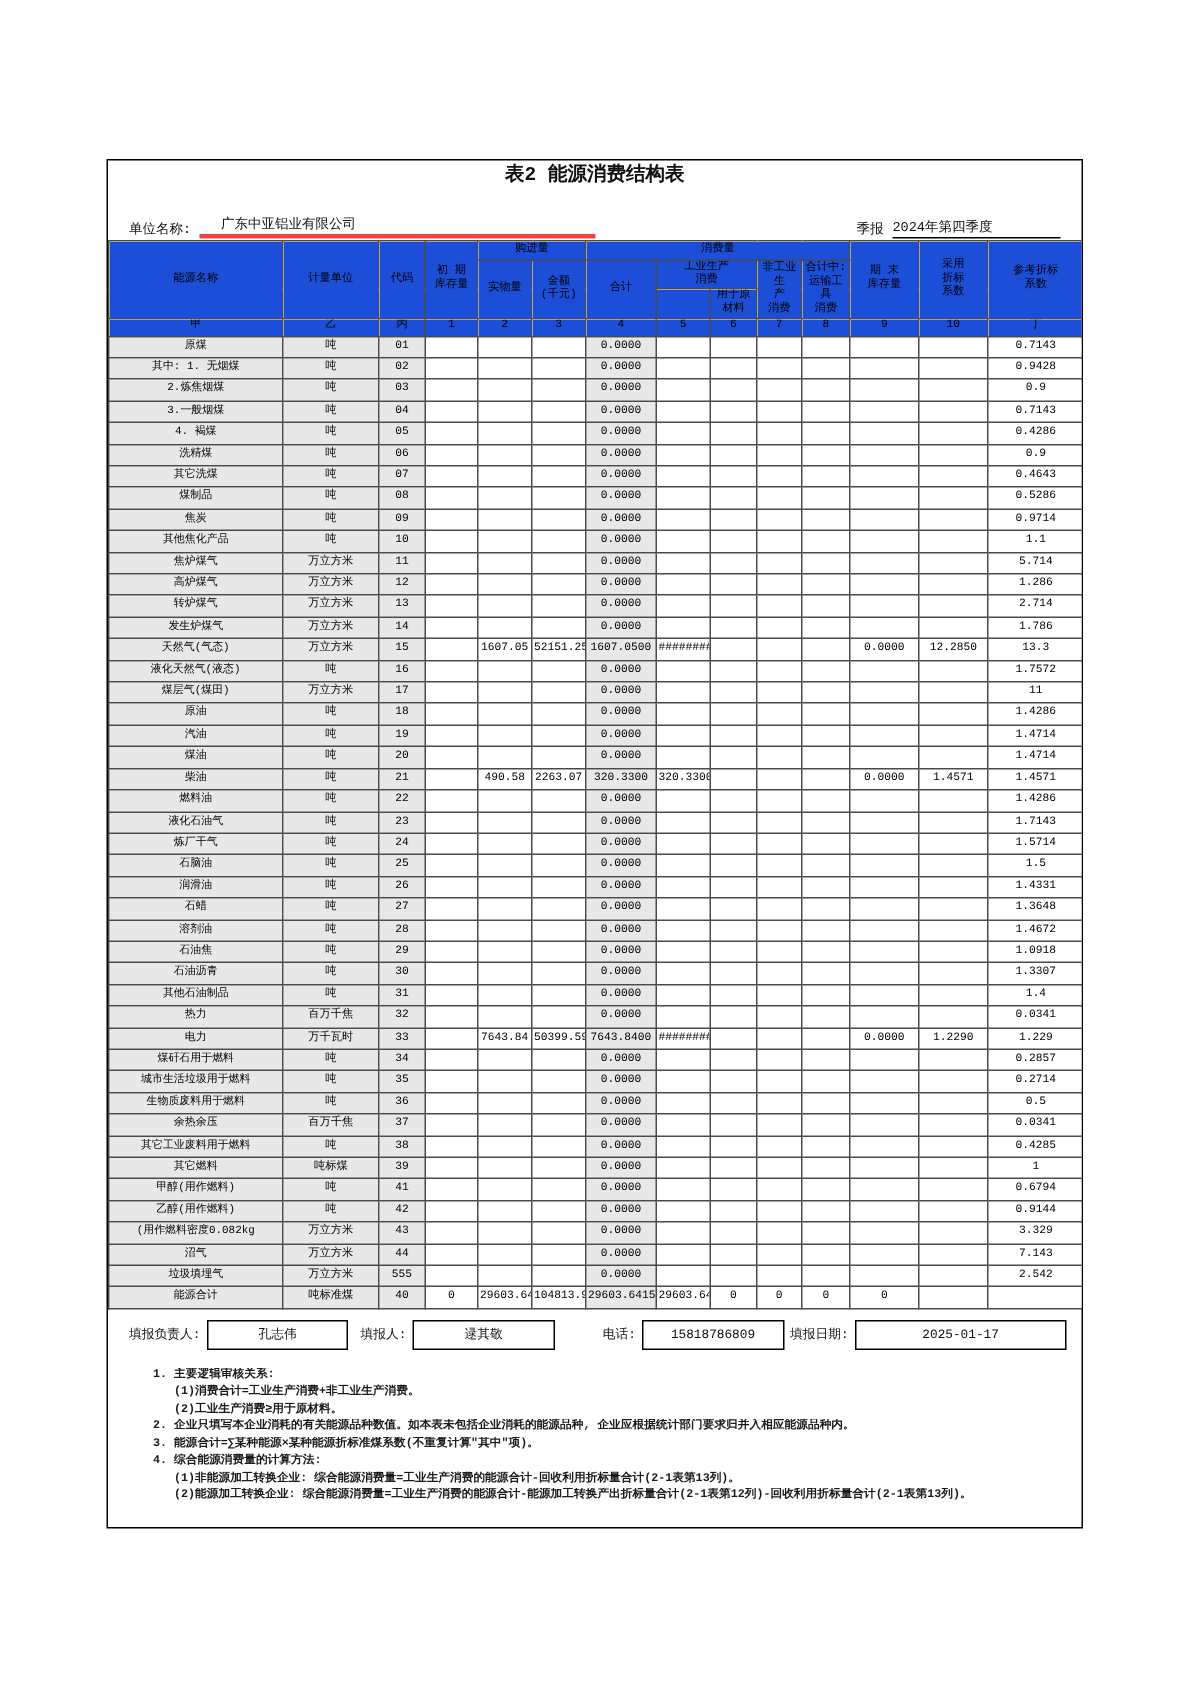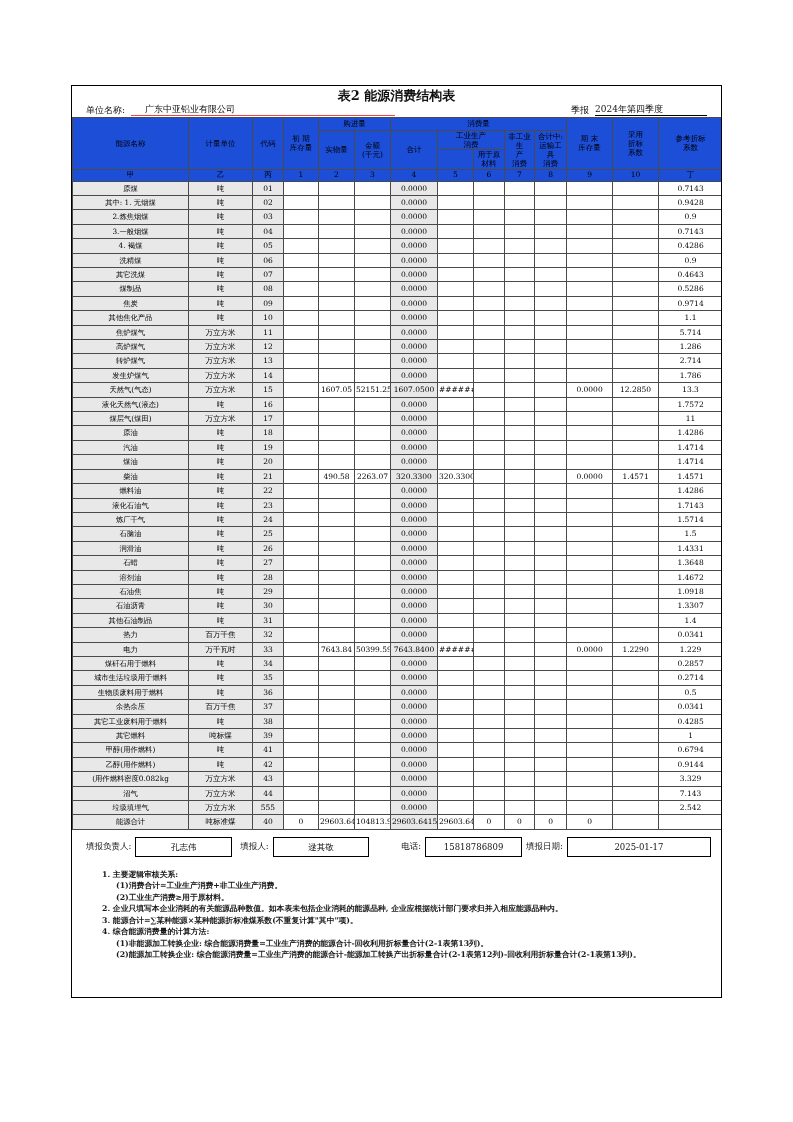--- a/index.html
+++ b/index.html
@@ -2,27 +2,27 @@
 <html><head>
 <meta charset="utf-8">
 <style>
   html,body{margin:0;padding:0;}
   body{
     width:793px;height:1122px;background:#ffffff;position:relative;
     font-family:"DejaVu Serif","Liberation Serif",serif;color:#111;
     -webkit-font-smoothing:antialiased;
   }
   .sheet{
-    position:absolute;left:71px;top:85px;width:651px;height:913px;
-    border:1.5px solid #000;box-sizing:border-box;background:#fff;overflow:hidden;
+    position:absolute;left:71px;top:106px;width:651px;height:913px;
+    border:1.5px solid #000;box-sizing:border-box;background:#fff;overflow:hidden;font-family:Liberation Mono, monospace;
   }
   .title-row{text-align:center;font-weight:bold;font-size:13px;line-height:15px;padding-top:2px;}
   .info-row{display:flex;align-items:flex-end;font-size:9px;line-height:12px;padding:0 14px 1px 14px;gap:6px;}
   .info-row .lbl{white-space:nowrap;}
-  .company{flex:0 0 250px;border-bottom:1px solid #ef4444;padding-left:14px;white-space:nowrap;}
+  .company{flex:0 0 250px;border-bottom:3px solid #ef4444;padding-left:14px;white-space:nowrap;margin-top:20px;}
   .spacer{flex:1;}
   .period-type{white-space:nowrap;margin-right:0;}
   .period{flex:0 0 112px;border-bottom:1px solid #000;text-align:left;white-space:nowrap;}
 
   table{border-collapse:collapse;table-layout:fixed;width:100%;}
   th,td{
     border:1px solid #4a4a4a;box-sizing:border-box;
     font-size:7.5px;text-align:center;vertical-align:middle;
     padding:0 1px;overflow:hidden;white-space:nowrap;color:#000;
   }

